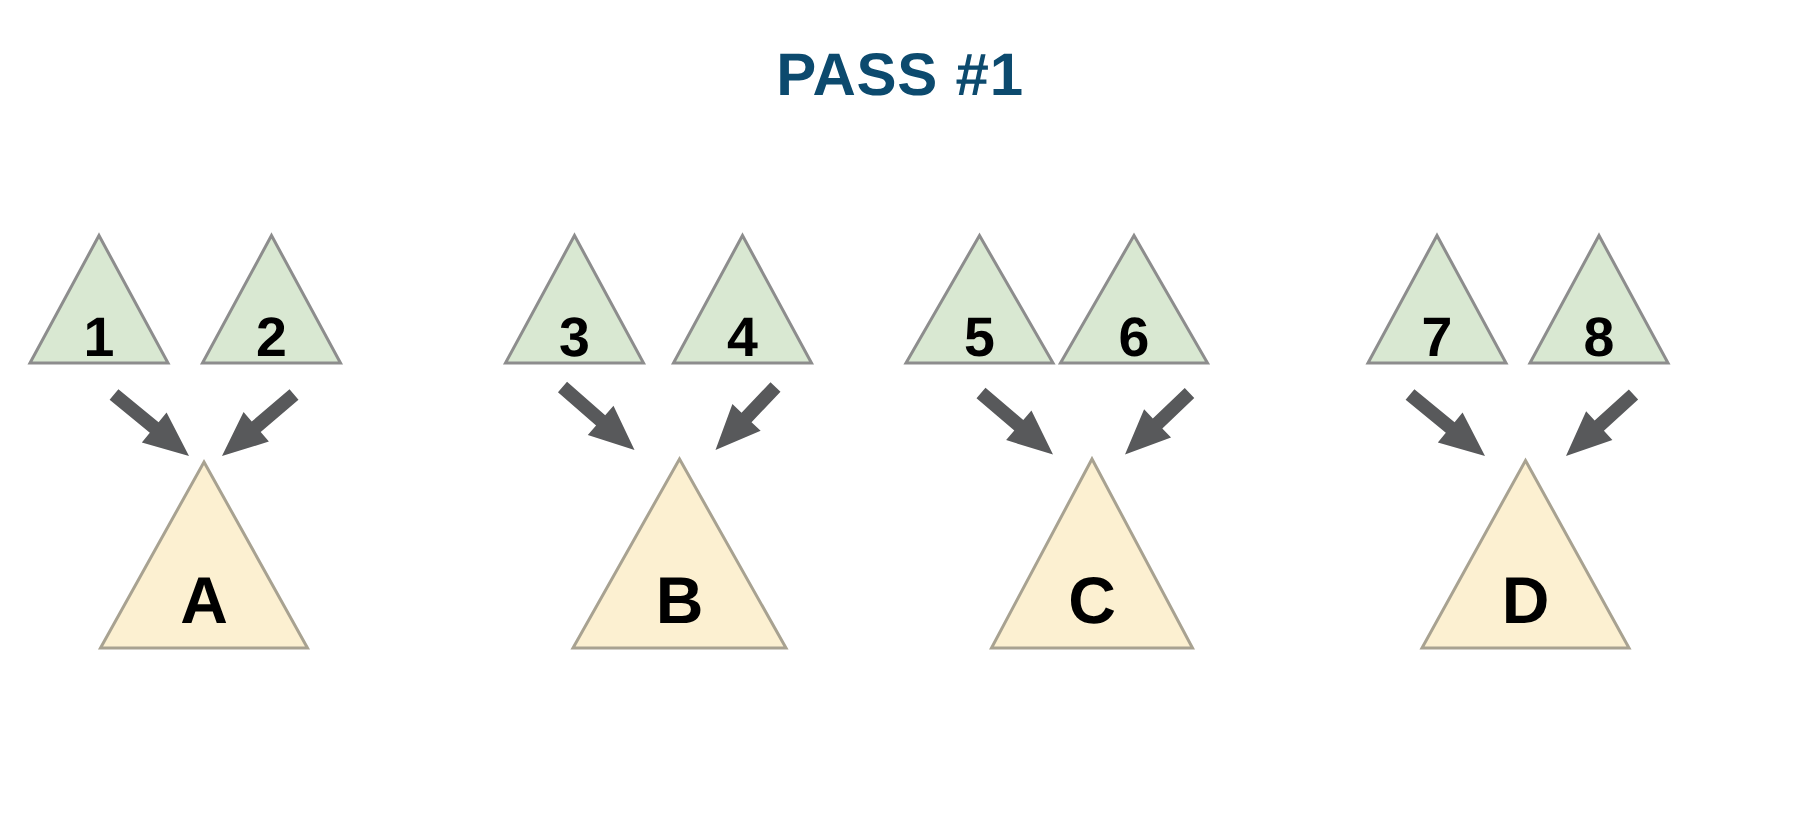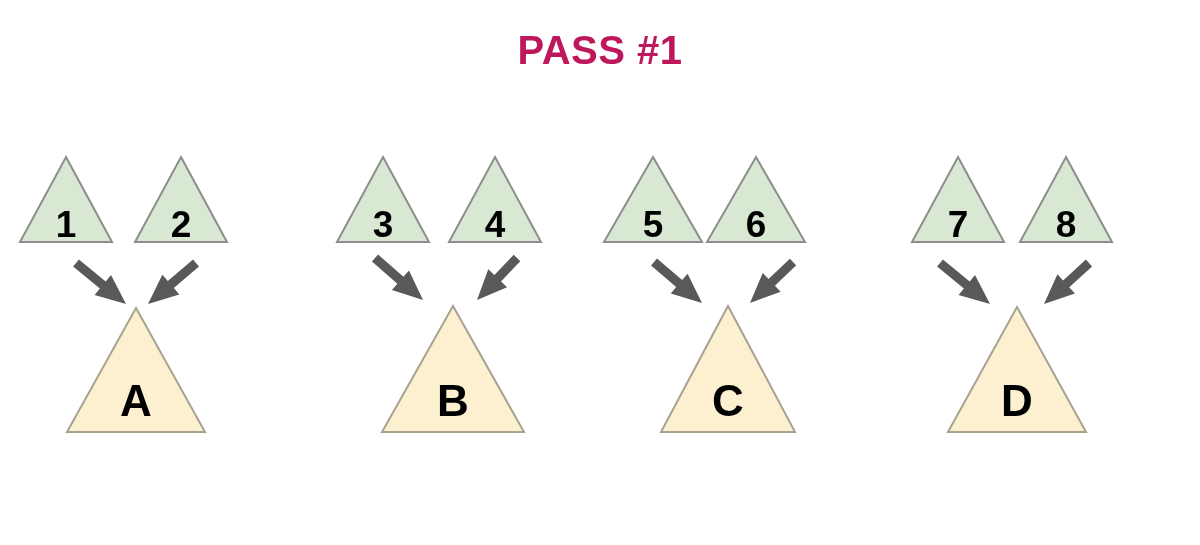--- a/index.html
+++ b/index.html
@@ -16,21 +16,21 @@
     font-family: "Liberation Sans", sans-serif;
   }
   #title {
     position: absolute;
     left: 0;
     top: 28px;
     width: 1200px;
     text-align: center;
     font-size: 40px;
     font-weight: bold;
-    color: #be185d;
+    color: #0c4a6e;
     letter-spacing: 0.5px;
   }
   .tri-wrap { position: absolute; }
   .tri-wrap svg { display: block; overflow: visible; }
   .tri-label {
     position: absolute;
     text-align: center;
     color: #000000;
     font-weight: bold;
     line-height: 1;

